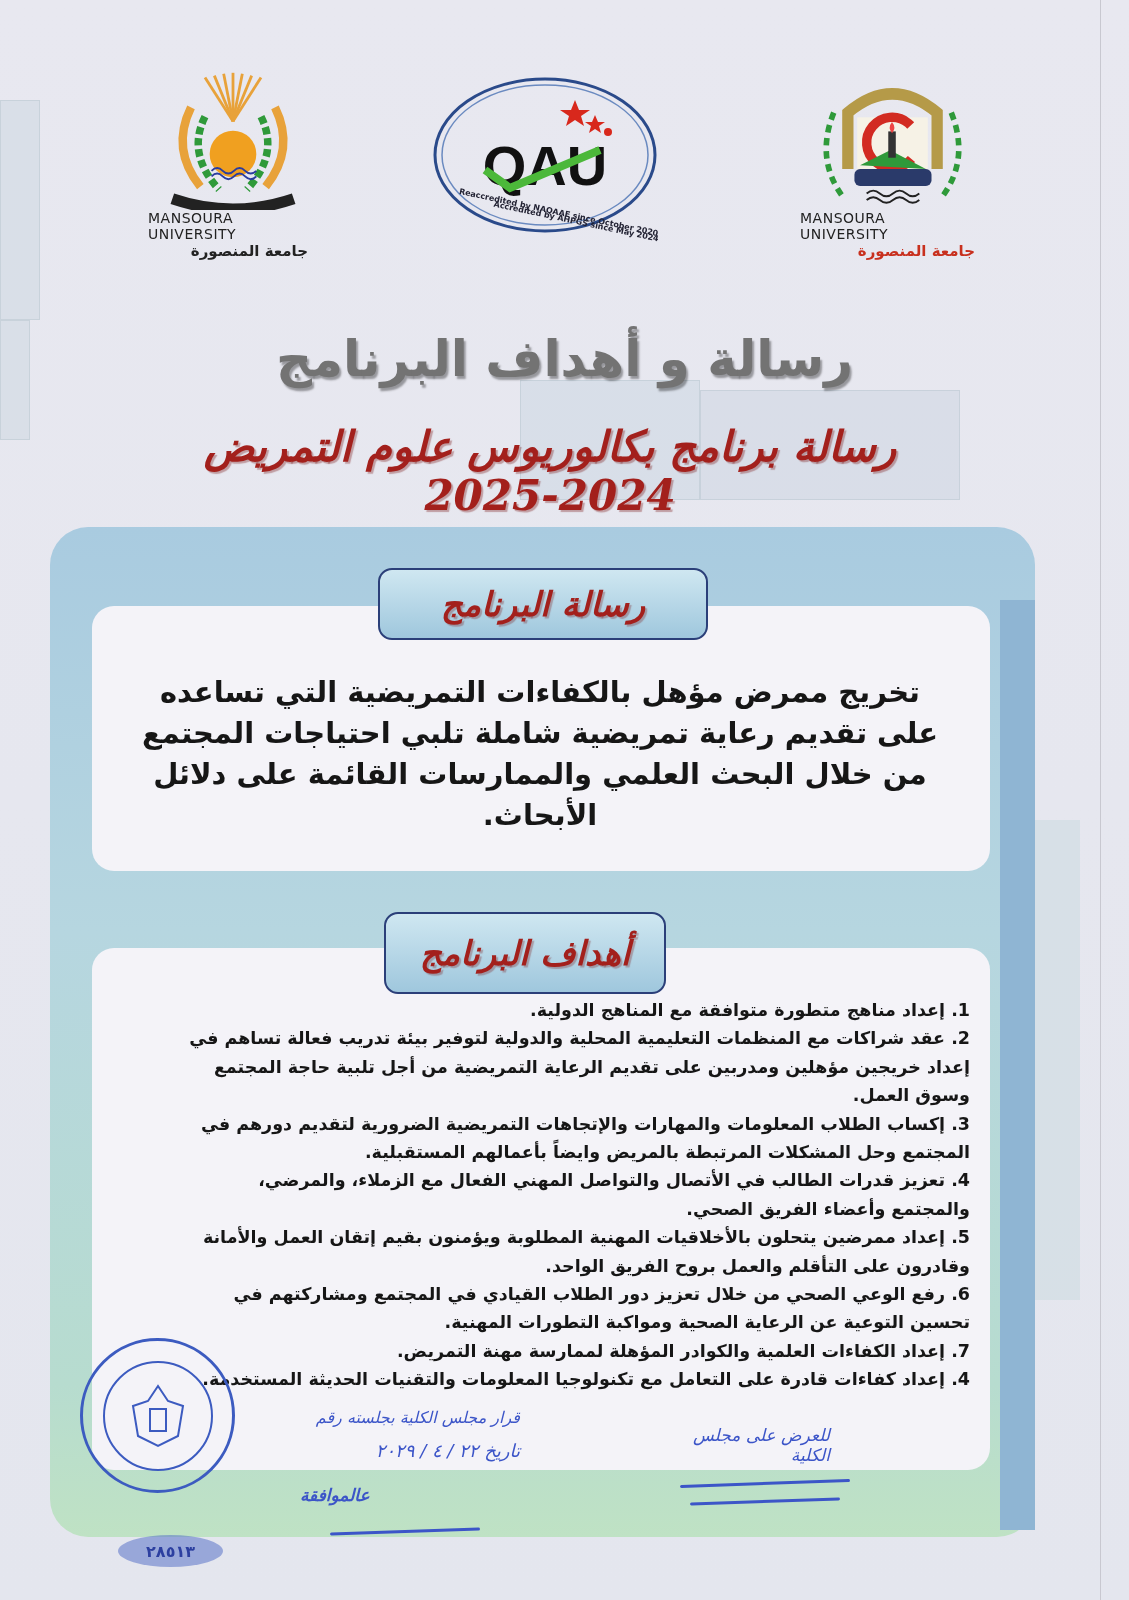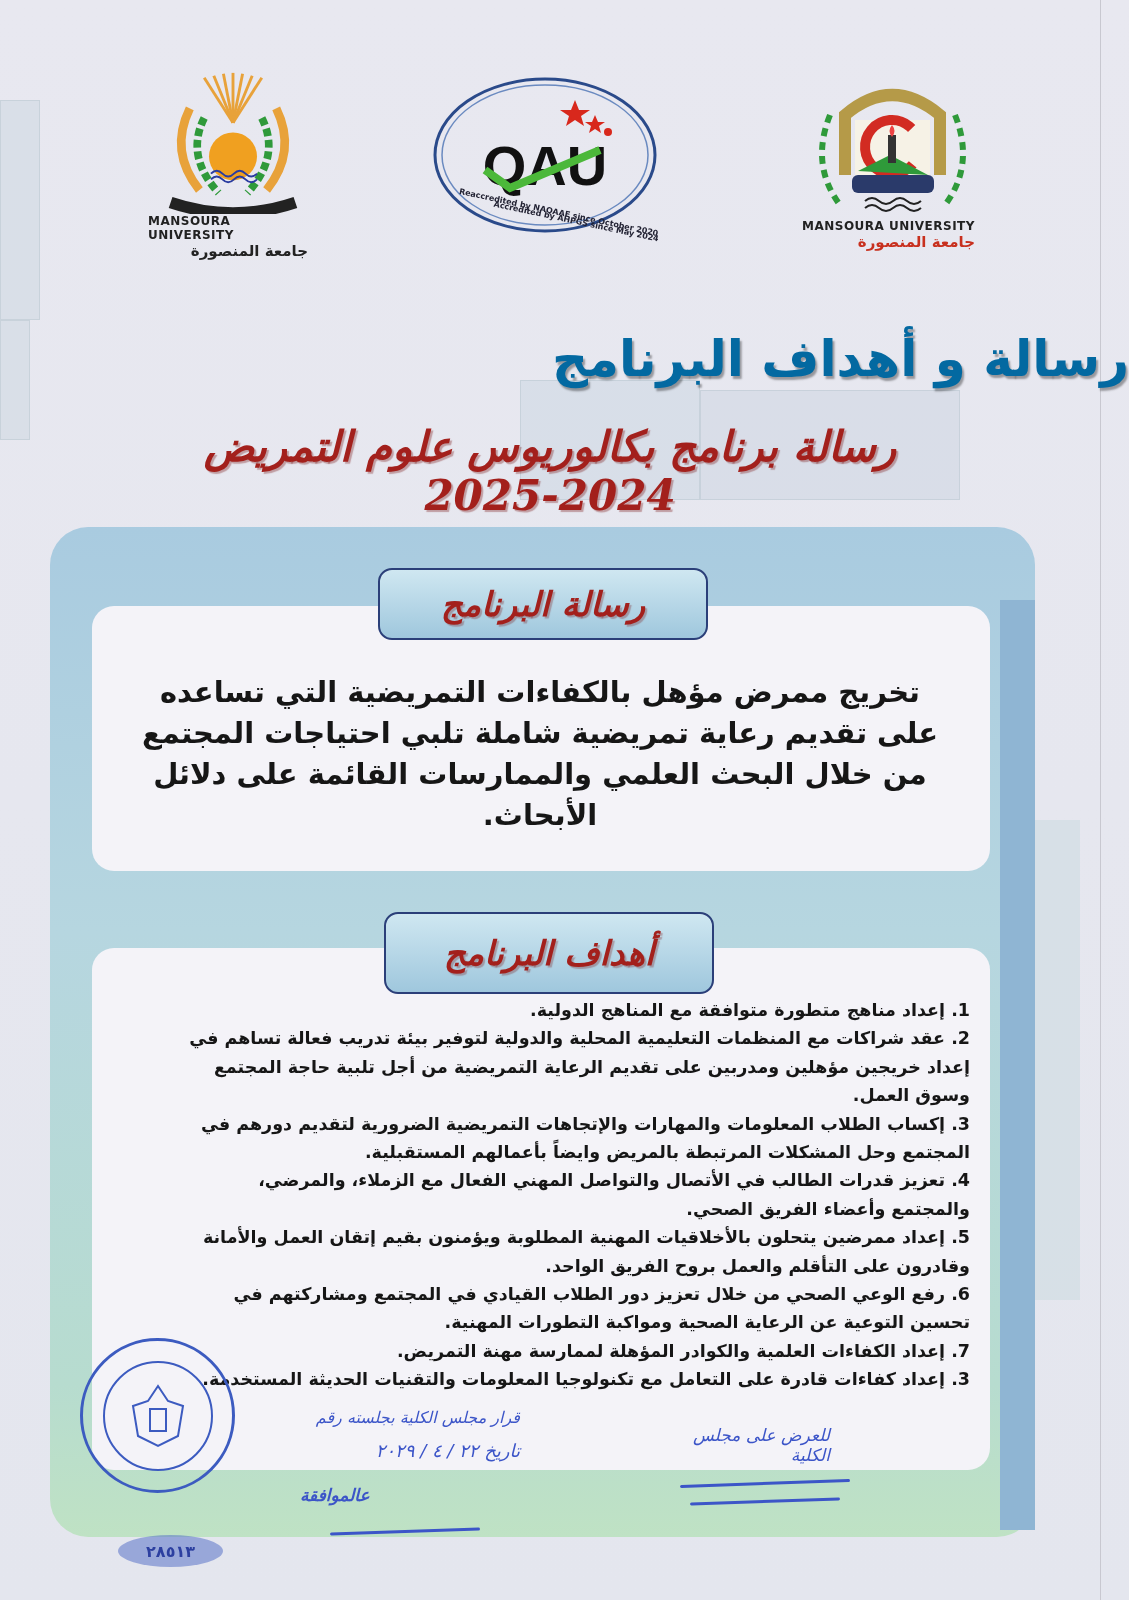--- a/index.html
+++ b/index.html
@@ -21,28 +21,28 @@
   .bldg.w3 { left: 520px; top: 380px; width: 180px; height: 120px; background: rgba(190,205,220,0.35);}
   .bldg.w4 { left: 700px; top: 390px; width: 260px; height: 110px; background: rgba(185,200,215,0.3);}
   .bldg.right { left: 1035px; top: 820px; width: 45px; height: 480px; background: rgba(205,220,225,0.6); border:none;}
   .edge-line { position:absolute; left:1100px; top:0; width:1px; height:1600px; background:#c8c8d0; }
 
   .logo { position: absolute; display:flex; flex-direction:column; align-items:flex-end; }
   .logo-left { left: 148px; top: 70px; width: 160px; height: 190px; }
   .logo-center { left: 430px; top: 70px; width: 230px; height: 180px; }
   .logo-right { left: 800px; top: 75px; width: 175px; height: 185px; }
 
-  .uni-text { font-family: "DejaVu Sans", sans-serif; font-size: 12px; font-weight: bold; color:#222; letter-spacing: 0.5px; }
+  .uni-text { font-family: "DejaVu Sans", sans-serif; font-size: 14px; font-weight: normal; color:#222; letter-spacing: 0.5px; }
   .uni-ar { font-family: "DejaVu Sans", sans-serif; font-size: 15px; font-weight: bold; }
 
   .main-title {
     position: absolute; left: 0; right: 0; top: 330px;
-    text-align: right; direction: rtl;
+    text-align: center; direction: rtl;
     font-family: "DejaVu Sans", sans-serif; font-weight: bold;
-    font-size: 50px; color: #0369a1;
+    font-size: 50px; color: #737373;
     text-shadow: 2px 3px 2px rgba(0,0,0,0.35);
   }
   .sub-title {
     position: absolute; left: 140px; width: 820px; top: 422px;
     text-align: center; direction: rtl;
     font-family: "DejaVu Serif", serif; font-weight: bold; font-style: italic;
     font-size: 42px; color: #a3201c;
     text-shadow: 2px 2px 1px rgba(120,20,20,0.35);
   }
 
@@ -63,21 +63,21 @@
 
   .section-label {
     position: absolute; border: 2px solid #2b3f79; border-radius: 14px;
     background: linear-gradient(180deg, #cfe7f1 0%, #9fc7dd 100%);
     display:flex; align-items:center; justify-content:center;
     font-family: "DejaVu Serif", serif; font-weight: bold; font-style: italic;
     font-size: 34px; color: #a3201c; direction: rtl;
     text-shadow: 2px 2px 1px rgba(120,20,20,0.3);
   }
   .label-mission { left: 378px; top: 568px; width: 330px; height: 72px; }
-  .label-goals { left: 384px; top: 912px; width: 330px; height: 82px; }
+  .label-goals { left: 384px; top: 912px; width: 282px; height: 82px; }
 
   .mission-text {
     position: absolute; left: 130px; width: 820px; top: 672px;
     direction: rtl; text-align: center;
     font-family: "DejaVu Sans", sans-serif; font-weight: bold;
     font-size: 29px; line-height: 41px; color: #161616;
   }
 
   .goals-list {
     position: absolute; left: 188px; width: 782px; top: 996px;
@@ -189,21 +189,21 @@
 <div class="inner-card card-goals"></div>
 <div class="section-label label-goals">أهداف البرنامج</div>
 <ul class="goals-list">
   <li>1. إعداد مناهج متطورة متوافقة مع المناهج الدولية.</li>
   <li>2. عقد شراكات مع المنظمات التعليمية المحلية والدولية لتوفير بيئة تدريب فعالة تساهم في إعداد خريجين مؤهلين ومدربين على تقديم الرعاية التمريضية من أجل تلبية حاجة المجتمع وسوق العمل.</li>
   <li>3. إكساب الطلاب المعلومات والمهارات والإتجاهات التمريضية الضرورية لتقديم دورهم في المجتمع وحل المشكلات المرتبطة بالمريض وايضاً بأعمالهم المستقبلية.</li>
   <li>4. تعزيز قدرات الطالب في الأتصال والتواصل المهني الفعال مع الزملاء، والمرضي، والمجتمع وأعضاء الفريق الصحي.</li>
   <li>5. إعداد ممرضين يتحلون بالأخلاقيات المهنية المطلوبة ويؤمنون بقيم إتقان العمل والأمانة وقادرون على التأقلم والعمل بروح الفريق الواحد.</li>
   <li>6. رفع الوعي الصحي من خلال تعزيز دور الطلاب القيادي في المجتمع ومشاركتهم في تحسين التوعية عن الرعاية الصحية ومواكبة التطورات المهنية.</li>
   <li>7. إعداد الكفاءات العلمية والكوادر المؤهلة لممارسة مهنة التمريض.</li>
-  <li>3. إعداد كفاءات قادرة على التعامل مع تكنولوجيا المعلومات والتقنيات الحديثة المستخدمة.</li>
+  <li>4. إعداد كفاءات قادرة على التعامل مع تكنولوجيا المعلومات والتقنيات الحديثة المستخدمة.</li>
 </ul>
 
 <div class="stamp">
   <div class="stamp-inner">
     <svg width="60" height="70" viewBox="0 0 60 70">
       <path d="M30 5 L20 20 L5 25 L10 55 L30 65 L50 55 L55 25 L40 20 Z" fill="none" stroke="#3c5bc0" stroke-width="2"></path>
       <rect x="22" y="28" width="16" height="22" fill="none" stroke="#3c5bc0" stroke-width="2"></rect>
     </svg>
   </div>
 </div>

